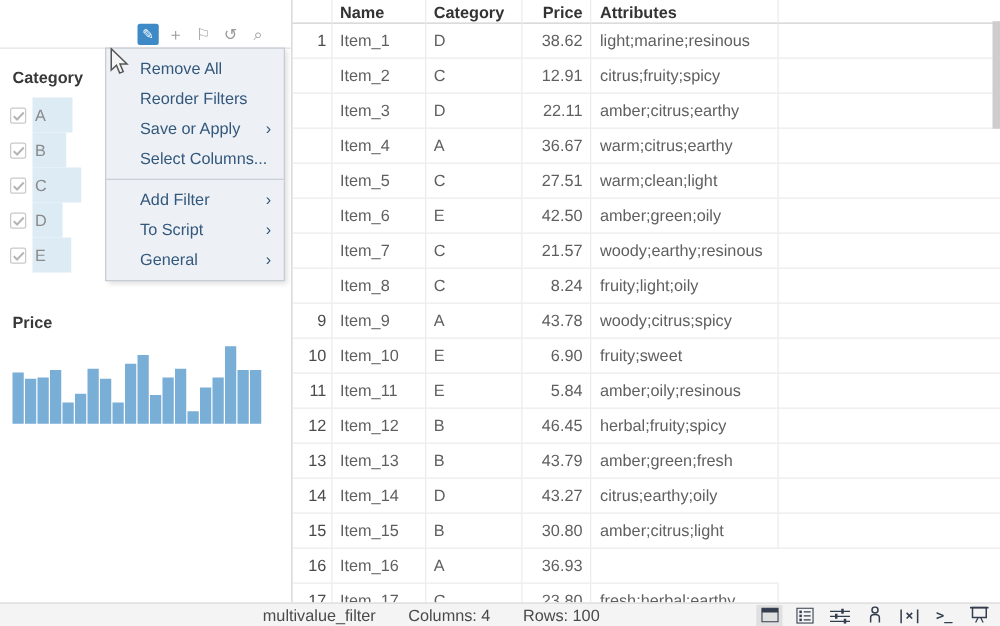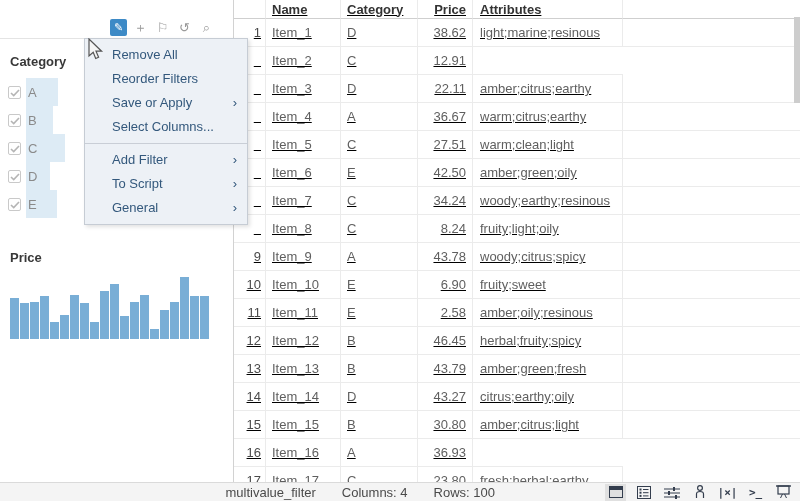--- a/index.html
+++ b/index.html
@@ -26,51 +26,51 @@
               border-radius:2px; background:#fff; }
   .checkbox svg { position:absolute; left:1px; top:2px; }
   .cat-text { position:relative; margin-left:7px; font-size:13px; color:#8a8a8a; }
 
   #histogram { position:absolute; left:10px; top:277px; width:200px; height:62px;
                display:flex; align-items:flex-end; gap:1px; }
   .hbar { width:9px; background:#79aed6; }
 
   
   #table-area { position:absolute; left:233px; top:0; width:567px; height:482px;
-                border-left:1px solid #d2d2d2; overflow:hidden;text-decoration:underline; }
+                border-left:1px solid #d2d2d2; overflow:hidden; }
   .trow { display:grid; grid-template-columns:32px 75px 77px 55px 150px 1fr; height:28px; }
   .trow.head { height:19px; }
   .tcell { font-size:13px; color:#5f5f5f; display:flex; align-items:center;
            border-right:1px solid #ebebeb; border-bottom:1px solid #ebebeb;
            padding:0 6px; overflow:hidden; white-space:nowrap; }
   .trow.head .tcell { font-weight:700; color:#333; border-bottom:1px solid #cfcfcf; }
   .tcell.rownum { justify-content:flex-end; color:#4a4a4a; padding-right:4px; }
   .tcell.price { justify-content:flex-end; }
   .tcell.attrs { padding-left:7px; }
   .tcell.empty { border-right:none; }
 
   #vscroll-thumb { position:absolute; left:794px; top:17px; width:6px; height:86px; background:#cdcdcd; }
 
   
-  #context-menu { position:absolute; left:84px; top:38px; width:164px; background:#edf1f6;
+  #context-menu { position:absolute; left:84px; top:38px; width:144px; background:#edf1f6;
                   border:1px solid #c6ccd4; box-shadow:2px 2px 4px rgba(0,0,0,0.12);
                   padding:4px 0; z-index:5; }
   .menu-item { position:relative; height:24px; line-height:24px; padding-left:27px;
                font-size:13px; color:#33587c; }
   .menu-item .chev { position:absolute; right:10px; top:0; font-size:13px; color:#33587c; }
   .menu-sep { height:1px; background:#c9ced6; margin:4px 0; }
 
   #cursor { position:absolute; left:87px; top:38px; z-index:9; }
 
   
   #status-bar { position:absolute; left:0; top:482px; width:800px; height:19px;
                 background:#f4f4f4; border-top:1px solid #dadada; display:flex;
                 align-items:center; font-size:13px; color:#4a4a4a; }
   #status-texts { position:absolute; left:195px; width:300px; display:flex; gap:26px;
-                  justify-content:flex-end; }
+                  justify-content:center; }
   #status-icons { position:absolute; right:6px; display:flex; gap:7px; align-items:center; }
   .st-icon { width:21px; height:17px; display:flex; align-items:center; justify-content:center;
              color:#333d4d; font-size:11px; font-weight:700; }
   .st-icon.active { background:#e0e0e0; }
   .st-glyph { font-family:"DejaVu Sans Mono", monospace; font-size:11px; letter-spacing:0; }
 </style>
 </head>
 <body>
 
 <div id="stage">
@@ -175,20 +175,21 @@
           <div class="tcell">D</div>
           <div class="tcell price">38.62</div>
           <div class="tcell attrs">light;marine;resinous</div>
           <div class="tcell empty"></div>
         </div>
         <div class="trow">
           <div class="tcell rownum" style="color: transparent;">2</div>
           <div class="tcell">Item_2</div>
           <div class="tcell">C</div>
           <div class="tcell price">12.91</div>
+          <div class="tcell attrs">citrus;fruity;spicy</div>
           <div class="tcell empty"></div>
         </div>
         <div class="trow">
           <div class="tcell rownum" style="color: transparent;">3</div>
           <div class="tcell">Item_3</div>
           <div class="tcell">D</div>
           <div class="tcell price">22.11</div>
           <div class="tcell attrs">amber;citrus;earthy</div>
           <div class="tcell empty"></div>
         </div>
@@ -213,21 +214,21 @@
           <div class="tcell">Item_6</div>
           <div class="tcell">E</div>
           <div class="tcell price">42.50</div>
           <div class="tcell attrs">amber;green;oily</div>
           <div class="tcell empty"></div>
         </div>
         <div class="trow">
           <div class="tcell rownum" style="color: transparent;">7</div>
           <div class="tcell">Item_7</div>
           <div class="tcell">C</div>
-          <div class="tcell price">34.24</div>
+          <div class="tcell price">21.57</div>
           <div class="tcell attrs">woody;earthy;resinous</div>
           <div class="tcell empty"></div>
         </div>
         <div class="trow">
           <div class="tcell rownum" style="color: transparent;">8</div>
           <div class="tcell">Item_8</div>
           <div class="tcell">C</div>
           <div class="tcell price">8.24</div>
           <div class="tcell attrs">fruity;light;oily</div>
           <div class="tcell empty"></div>
@@ -245,21 +246,21 @@
           <div class="tcell">Item_10</div>
           <div class="tcell">E</div>
           <div class="tcell price">6.90</div>
           <div class="tcell attrs">fruity;sweet</div>
           <div class="tcell empty"></div>
         </div>
         <div class="trow">
           <div class="tcell rownum">11</div>
           <div class="tcell">Item_11</div>
           <div class="tcell">E</div>
-          <div class="tcell price">2.58</div>
+          <div class="tcell price">5.84</div>
           <div class="tcell attrs">amber;oily;resinous</div>
           <div class="tcell empty"></div>
         </div>
         <div class="trow">
           <div class="tcell rownum">12</div>
           <div class="tcell">Item_12</div>
           <div class="tcell">B</div>
           <div class="tcell price">46.45</div>
           <div class="tcell attrs">herbal;fruity;spicy</div>
           <div class="tcell empty"></div>

